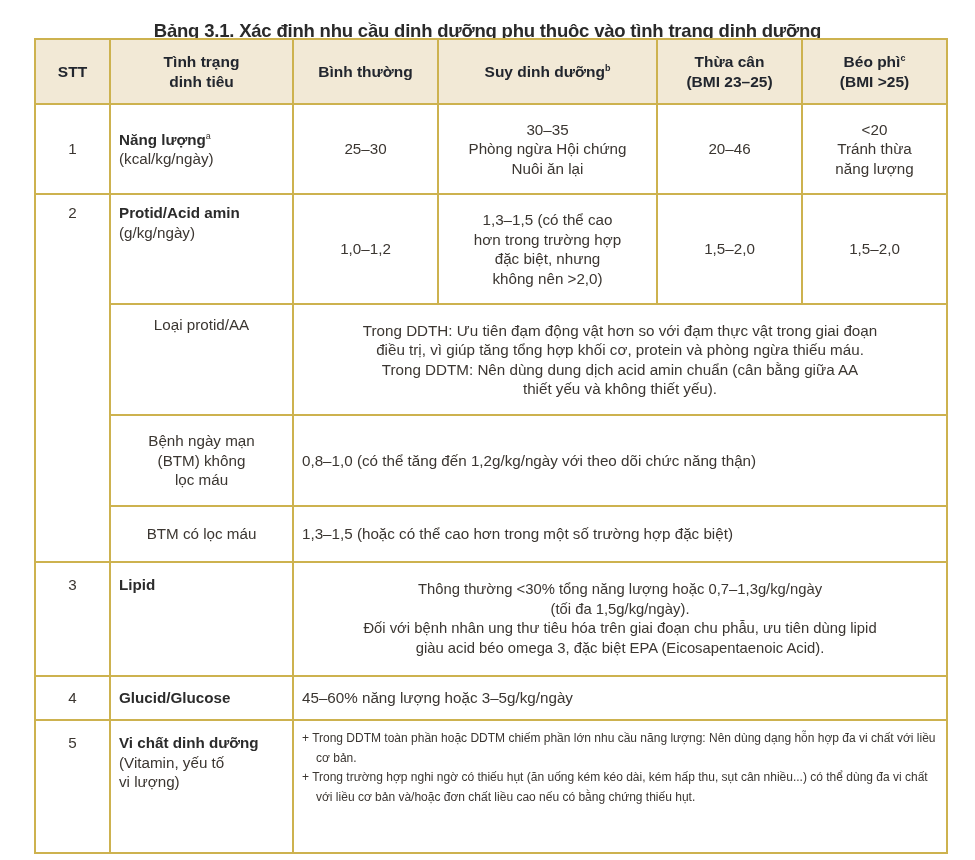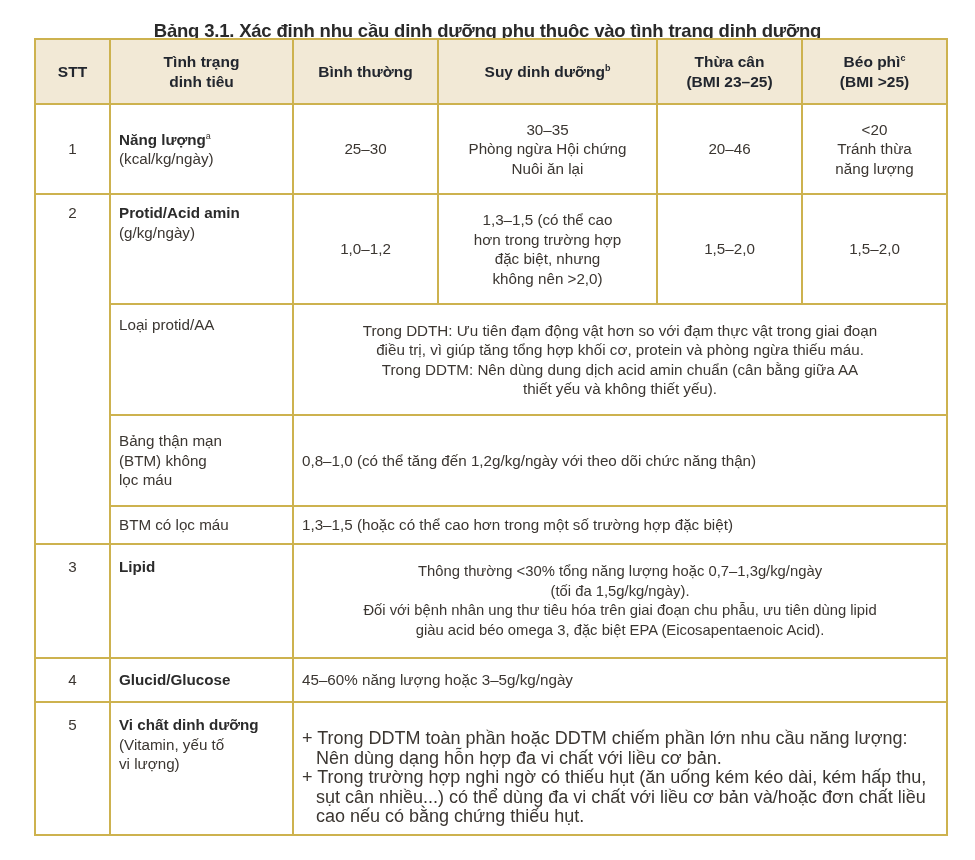--- a/index.html
+++ b/index.html
@@ -22,21 +22,21 @@
     border: 2px solid #cdb24f;
     vertical-align: top;
     padding: 0 8px;
   }
   table.nut th {
     background: #f2e9d6; color: #22262e; font-weight: bold;
     vertical-align: middle; text-align: center; height: 63px;
     font-size: 15.5px; line-height: 19.5px; padding: 0 4px;
   }
   .c { text-align: center; margin-left: 14px; }
-  .r { text-align: left; }
+  .r { text-align: center; }
   .mid { vertical-align: middle !important; }
   .b { font-weight: bold; color: #2b2b2b; }
   sup { font-size: 9px; vertical-align: 6px; line-height: 0; }
   .list { margin: 0; padding: 0; list-style: none; }
   .list li { padding-left: 14px; text-indent: -14px; }
 </style>
 </head>
 <body>
 
 <div class="title">Bảng 3.1. Xác định nhu cầu dinh dưỡng phụ thuộc vào tình trạng dinh dưỡng</div>
@@ -111,27 +111,27 @@
     <td class="r" style="padding-top:10px">Loại protid/AA</td>
     <td class="c mid" colspan="4">
       <div>Trong DDTH: Ưu tiên đạm động vật hơn so với đạm thực vật trong giai đoạn</div>
       <div>điều trị, vì giúp tăng tổng hợp khối cơ, protein và phòng ngừa thiếu máu.</div>
       <div>Trong DDTM: Nên dùng dung dịch acid amin chuẩn (cân bằng giữa AA</div>
       <div>thiết yếu và không thiết yếu).</div>
     </td>
   </tr>
   <tr style="height:91px">
     <td class="r mid">
-      <div>Bảng thận mạn</div>
+      <div>Bệnh ngày mạn</div>
       <div>(BTM) không</div>
       <div>lọc máu</div>
     </td>
     <td class="mid" colspan="4">0,8–1,0 (có thể tăng đến 1,2g/kg/ngày với theo dõi chức năng thận)</td>
   </tr>
-  <tr style="height:38px">
+  <tr style="height:56px">
     <td class="r mid">BTM có lọc máu</td>
     <td class="mid" colspan="4">1,3–1,5 (hoặc có thể cao hơn trong một số trường hợp đặc biệt)</td>
   </tr>
 
   <tr style="height:114px">
     <td class="c" style="padding-top:12px">3</td>
     <td class="b" style="padding-top:12px">Lipid</td>
     <td class="c mid" colspan="4" style="font-size:14.8px">
       <div>Thông thường &lt;30% tổng năng lượng hoặc 0,7–1,3g/kg/ngày</div>
       <div>(tối đa 1,5g/kg/ngày).</div>
@@ -146,21 +146,21 @@
     <td class="mid" colspan="4">45–60% năng lượng hoặc 3–5g/kg/ngày</td>
   </tr>
 
   <tr style="height:133px">
     <td class="c" style="padding-top:12px">5</td>
     <td style="padding-top:12px">
       <div class="b">Vi chất dinh dưỡng</div>
       <div>(Vitamin, yếu tố</div>
       <div>vi lượng)</div>
     </td>
-    <td colspan="4" style="padding-top:26px; font-size:18px">
+    <td colspan="4" style="padding-top:8px; font-size:12px">
       <ul class="list">
         <li>+ Trong DDTM toàn phần hoặc DDTM chiếm phần lớn nhu cầu năng lượng: Nên dùng dạng hỗn hợp đa vi chất với liều cơ bản.</li>
         <li>+ Trong trường hợp nghi ngờ có thiếu hụt (ăn uống kém kéo dài, kém hấp thu, sụt cân nhiều...) có thể dùng đa vi chất với liều cơ bản và/hoặc đơn chất liều cao nếu có bằng chứng thiếu hụt.</li>
       </ul>
     </td>
   </tr>
 </tbody>
   </table>
 
 </body></html>

